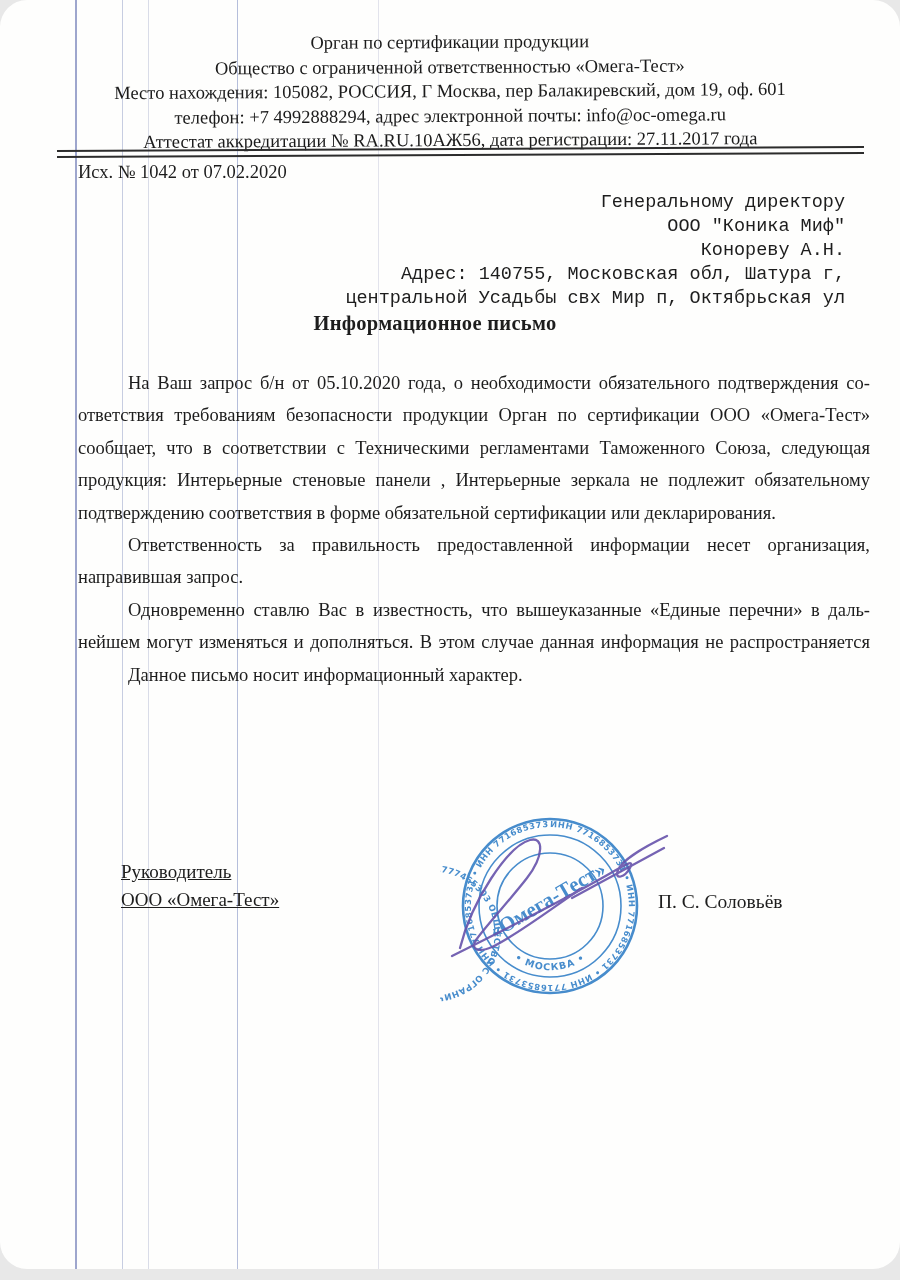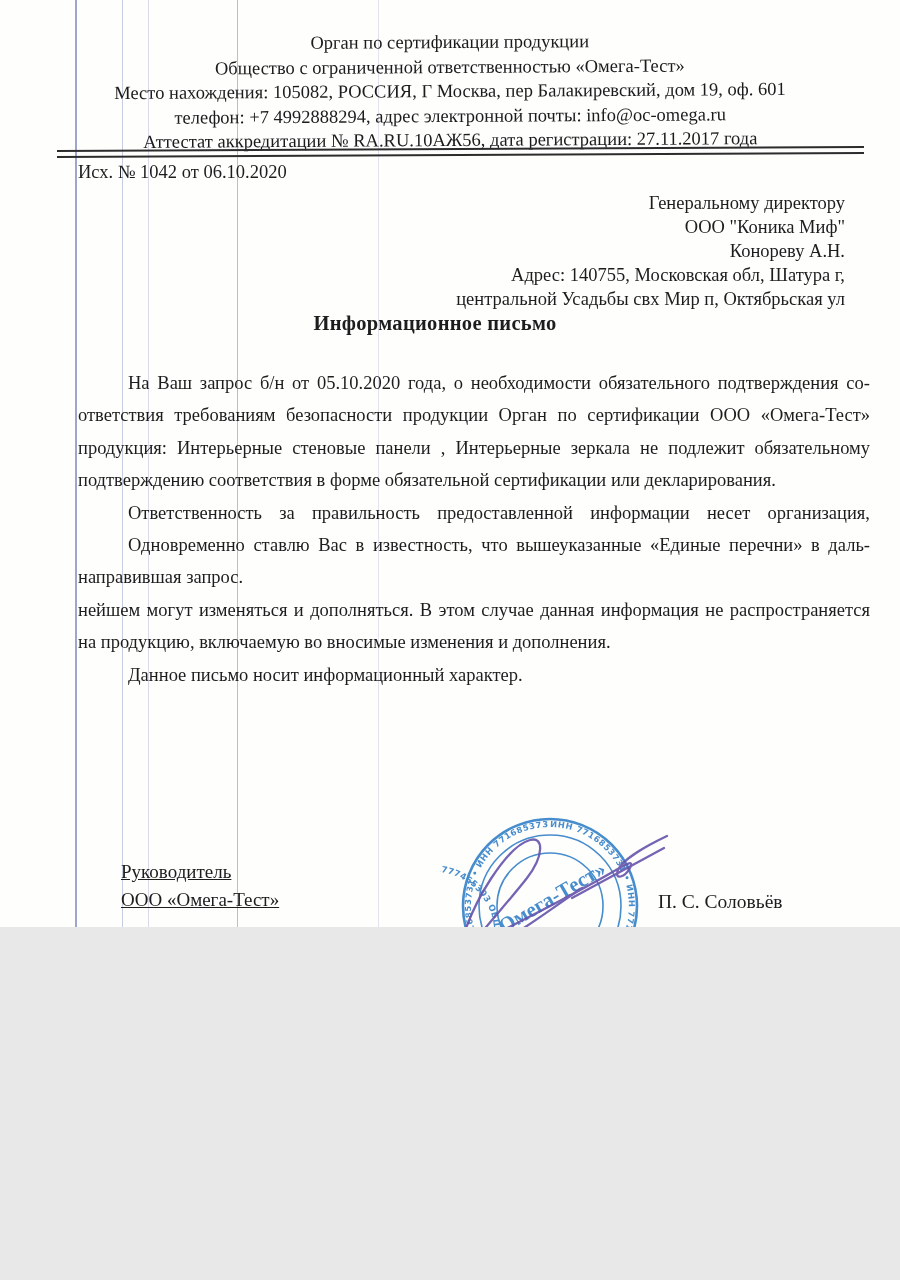--- a/index.html
+++ b/index.html
@@ -1,19 +1,19 @@
 <!DOCTYPE html>
 <html lang="ru"><head>
 <meta charset="utf-8">
 <style>
   html,body{margin:0;padding:0;background:#e8e8e8;}
   .page{
-    position:relative;width:900px;height:927px;margin:0 auto;
+    position:relative;width:900px;height:1269px;margin:0 auto;
     background:#fefefd;overflow:hidden;
-    font-family:"Liberation Serif", serif;color:#1d1d1d;
+    font-family:"Liberation Serif", serif;color:#1d1d1d;border-radius:27px;
   }
   
   .scanline{position:absolute;top:0;bottom:0;width:1px;pointer-events:none;}
   .sl1{left:75px;width:2px;background:#8d97c4;opacity:.85;}
   .sl2{left:122px;background:#b9c0da;opacity:.8;}
   .sl3{left:148px;background:#d9dce8;}
   .sl4{left:237px;background:#a3aed2;opacity:.8;}
   .sl5{left:378px;background:#e2e3ec;}
 
   .header{
@@ -22,21 +22,21 @@
     transform:rotate(-0.35deg);
   }
   .rule{
     position:absolute;left:57px;right:36px;top:148px;height:4px;
     border-top:2px solid #2c2c2c;border-bottom:2px solid #2c2c2c;
     transform:rotate(-0.3deg);
   }
   .outgoing{position:absolute;left:78px;top:162px;font-size:18.5px;}
   .recipient{
     position:absolute;right:55px;top:191px;text-align:right;
-    font-size:18.5px;line-height:24px;
+    font-size:18.5px;line-height:24px;font-family:Liberation Mono, monospace;
   }
   .title{
     position:absolute;left:0;right:30px;top:312px;text-align:center;
     font-size:20.5px;font-weight:bold;letter-spacing:.3px;
   }
   .body-text{position:absolute;left:78px;width:792px;top:367px;font-size:18.5px;}
   .body-line{line-height:32.4px;text-align:justify;text-align-last:justify;}
   .body-line.para-end{text-align-last:left;}
   .body-line.indent{text-indent:50px;}
 
@@ -65,44 +65,44 @@
   <div class="header">
     <div>Орган по сертификации продукции</div>
     <div>Общество с ограниченной ответственностью «Омега-Тест»</div>
     <div>Место нахождения: 105082, РОССИЯ, Г Москва, пер Балакиревский, дом 19, оф. 601</div>
     <div>телефон: +7 4992888294, адрес электронной почты: info@oc-omega.ru</div>
     <div>Аттестат аккредитации № RA.RU.10АЖ56, дата регистрации: 27.11.2017 года</div>
   </div>
 
   <div class="rule"></div>
 
-  <div class="outgoing">Исх. № 1042 от 06.10.2020</div>
+  <div class="outgoing">Исх. № 1042 от 07.02.2020</div>
 
   <div class="recipient">
     <div>Генеральному директору</div>
     <div>ООО "Коника Миф"</div>
     <div>Конореву А.Н.</div>
     <div>Адрес: 140755, Московская обл, Шатура г,</div>
     <div>центральной Усадьбы свх Мир п, Октябрьская ул</div>
   </div>
 
   <div class="title">Информационное письмо</div>
 
   <div class="body-text">
     <div class="body-line indent">На Ваш запрос б/н от 05.10.2020 года, о необходимости обязательного подтверждения со-</div>
     <div class="body-line">ответствия требованиям безопасности продукции Орган по сертификации ООО «Омега-Тест»</div>
+    <div class="body-line">сообщает, что в соответствии с Техническими регламентами Таможенного Союза, следующая</div>
     <div class="body-line">продукция: Интерьерные стеновые панели , Интерьерные зеркала не подлежит обязательному</div>
     <div class="body-line para-end">подтверждению соответствия в форме обязательной сертификации или декларирования.</div>
 
     <div class="body-line indent">Ответственность за правильность предоставленной информации несет организация,</div>
+    <div class="body-line para-end">направившая запрос.</div>
+
     <div class="body-line indent">Одновременно ставлю Вас в известность, что вышеуказанные «Единые перечни» в даль-</div>
-
-    <div class="body-line para-end">направившая запрос.</div>
     <div class="body-line">нейшем могут изменяться и дополняться. В этом случае данная информация не распространяется</div>
-    <div class="body-line para-end">на продукцию, включаемую во вносимые изменения и дополнения.</div>
 
     <div class="body-line indent para-end">Данное письмо носит информационный характер.</div>
   </div>
 
   <div class="sig-block">
     <div>Руководитель</div>
     <div>ООО «Омега-Тест»</div>
   </div>
 
   <div class="stamp-wrap">

